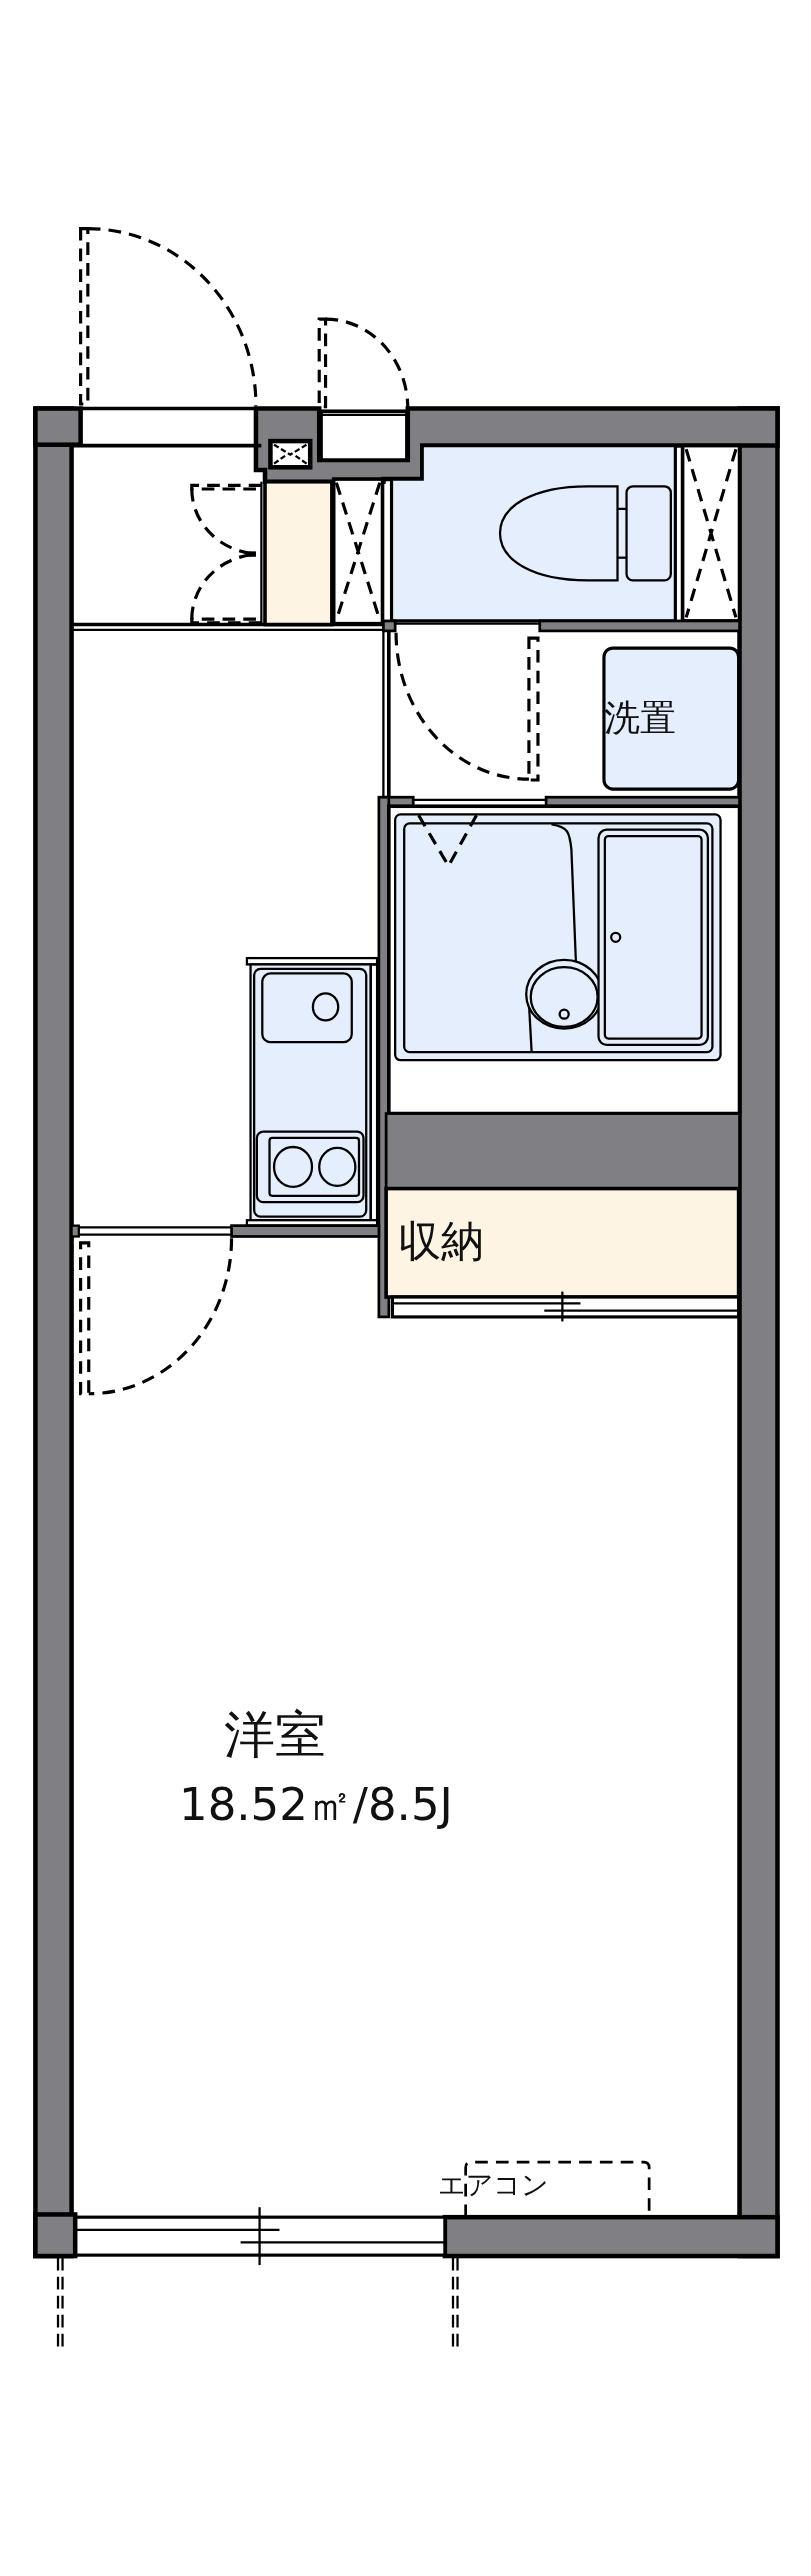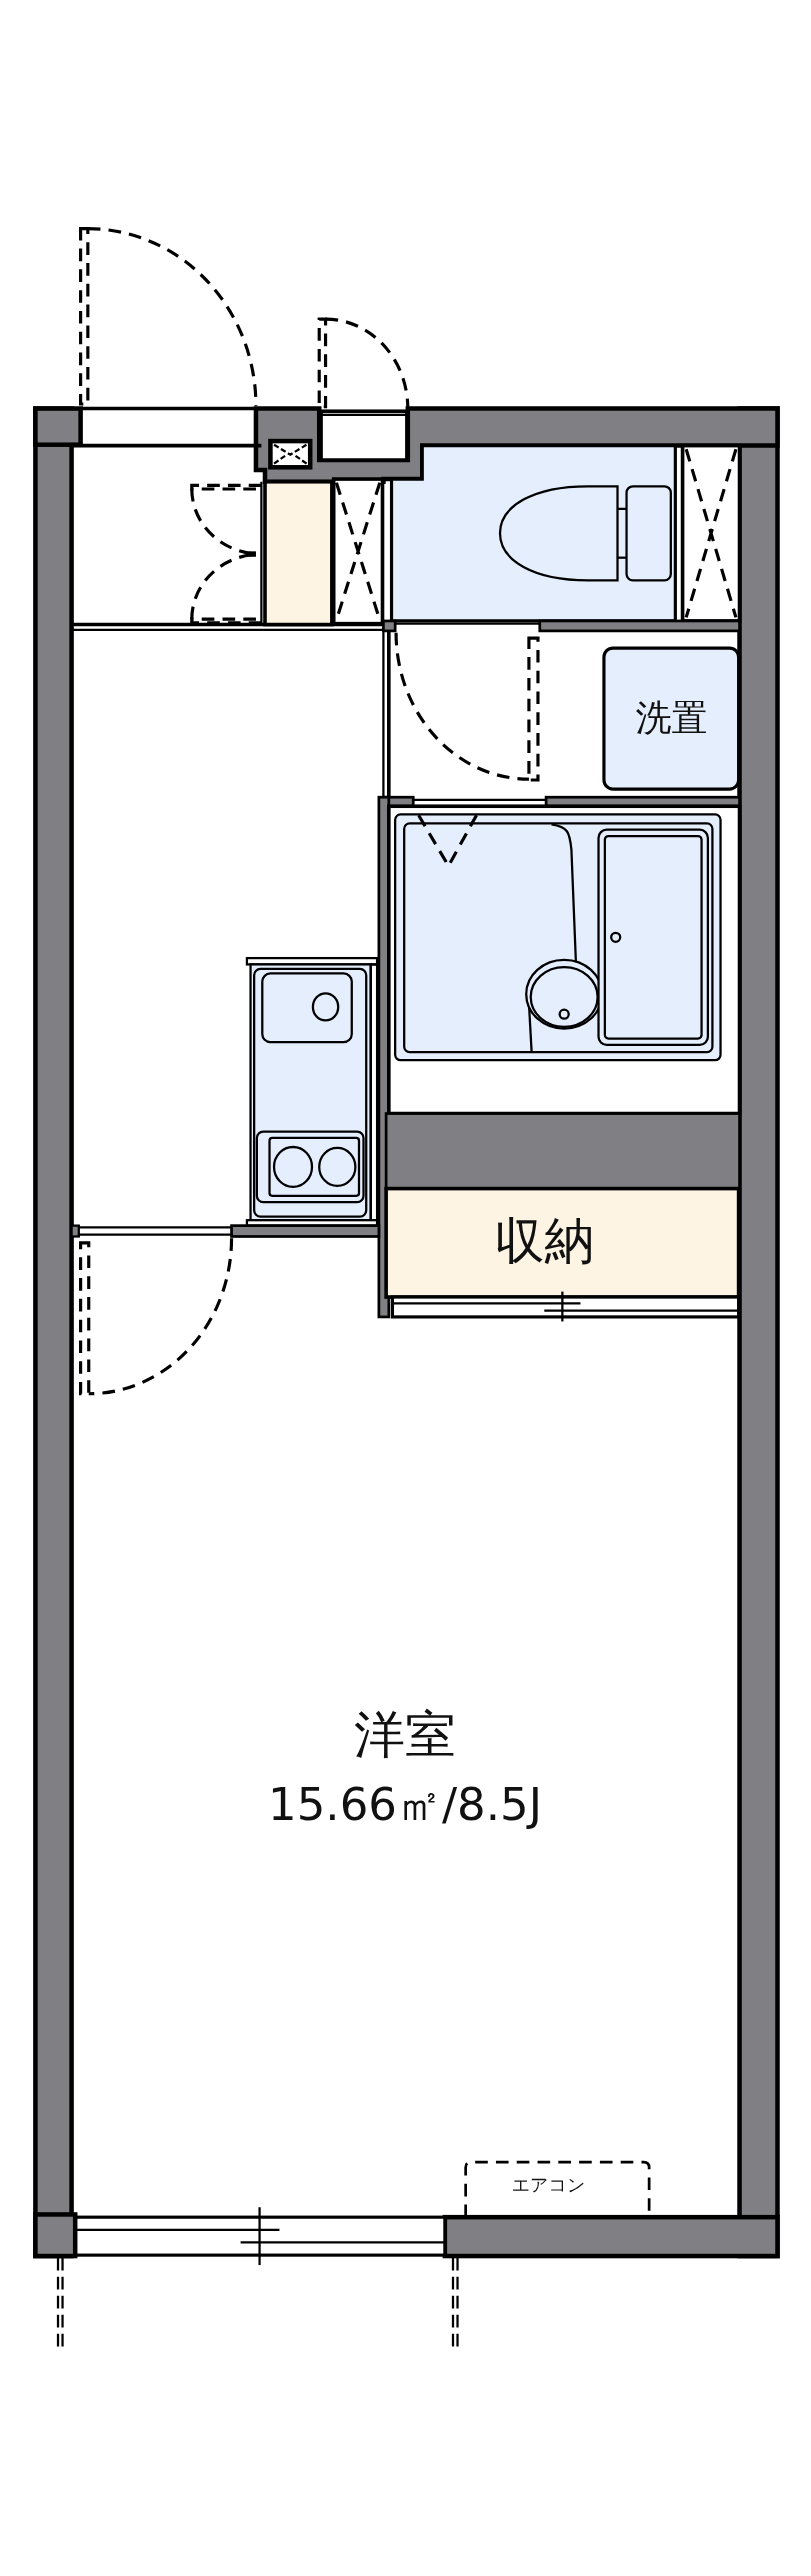--- a/index.html
+++ b/index.html
@@ -7,21 +7,21 @@
            font-family: "DejaVu Sans", "Liberation Sans", sans-serif; }
     #plan { position: absolute; left: 0; top: 0; width: 812px; height: 2576px; }
     .wall { fill: #808084; stroke: #000; stroke-width: 5; stroke-linejoin: miter; }
     .line { fill: none; stroke: #000; stroke-width: 4; }
     .thin { fill: none; stroke: #000; stroke-width: 2.5; }
     .dash { fill: none; stroke: #000; stroke-width: 3.5; stroke-dasharray: 14 9; }
     .blue { fill: #e4eefc; stroke: #000; stroke-width: 3.5; }
     .blue-thin { fill: #e4eefc; stroke: #000; stroke-width: 2.5; }
     .beige { fill: #fdf4e3; stroke: #000; stroke-width: 4; }
     .white { fill: #ffffff; stroke: #000; stroke-width: 4; }
-    .label { position: absolute; color: #111; white-space: nowrap; text-align: center;
+    .label { position: absolute; color: #111; white-space: nowrap; 
              font-family: "DejaVu Sans", "Liberation Sans", sans-serif; }
   </style>
 </head>
 <body>
 
 <svg id="plan" viewBox="0 0 898 2850" xmlns="http://www.w3.org/2000/svg">
 
   <g>
 
     <rect class="wall" x="39" y="452" width="40" height="2044"></rect>
@@ -189,20 +189,20 @@
     <path d="M501 2498 V2598 M506 2498 V2598" fill="none" stroke="#000" stroke-width="2.5" stroke-dasharray="14 7"></path>
   </g>
 
   <g>
     <path class="dash" d="M515 2453 V2398 Q515 2392 521 2392 H712 Q718 2392 718 2398 V2453" style="stroke-width:3"></path>
   </g>
 </svg>
 
 <div class="label" style="left:604px; top:696px; width:135px; font-size:36px; line-height:43px;">洗置</div>
 
-<div class="label" style="left:368px; top:1216px; width:353px; font-size:50px; line-height:51px;">収納</div>
+<div class="label" style="left:398px; top:1216px; width:353px; font-size:43px; line-height:51px;">収納</div>
 
 <div class="label" style="left:224px; top:1693px; width:362px; font-size:51px; line-height:83px;">洋室</div>
 
-<div class="label" style="left:179px; top:1777px; width:452px; font-size:45px; line-height:56px;">15.66㎡/8.5J</div>
-
-<div class="label" style="left:457px; top:2167px; width:183px; font-size:18px; line-height:36px;">エアコン</div>
+<div class="label" style="left:179px; top:1777px; width:452px; font-size:45px; line-height:56px;">18.52㎡/8.5J</div>
+
+<div class="label" style="left:438px; top:2167px; width:183px; font-size:27px; line-height:36px;">エアコン</div>
 
 
 </body></html>

